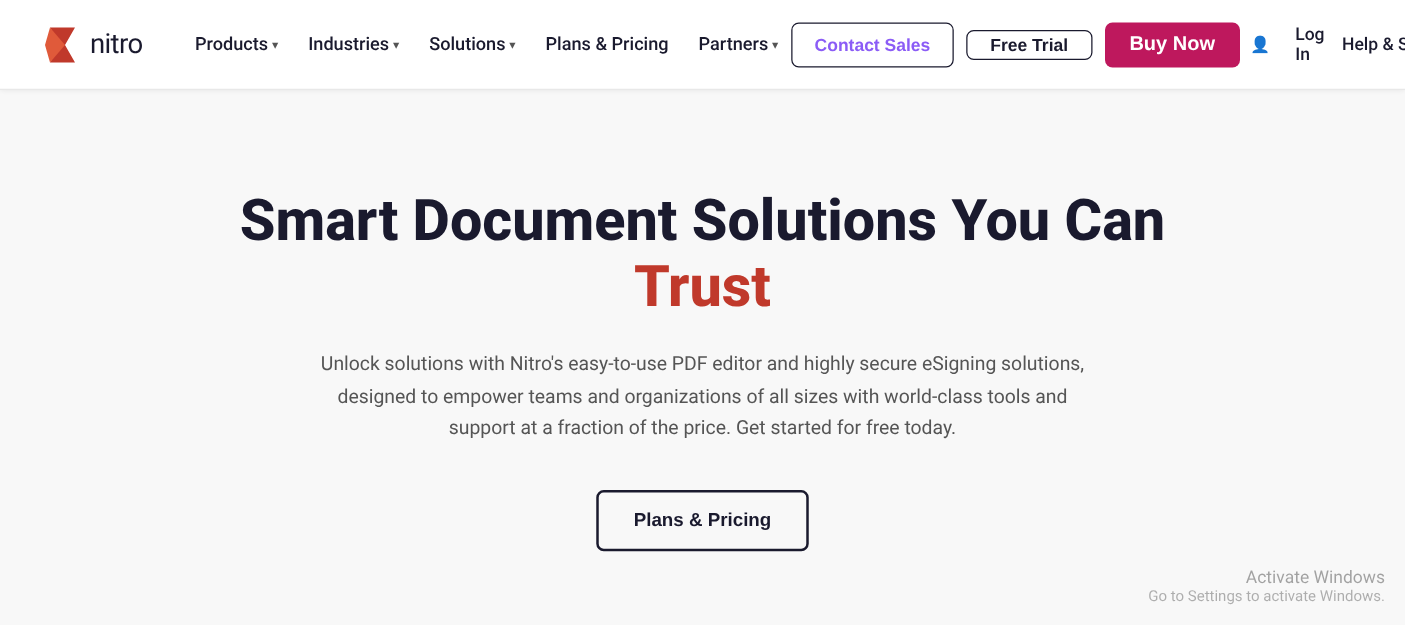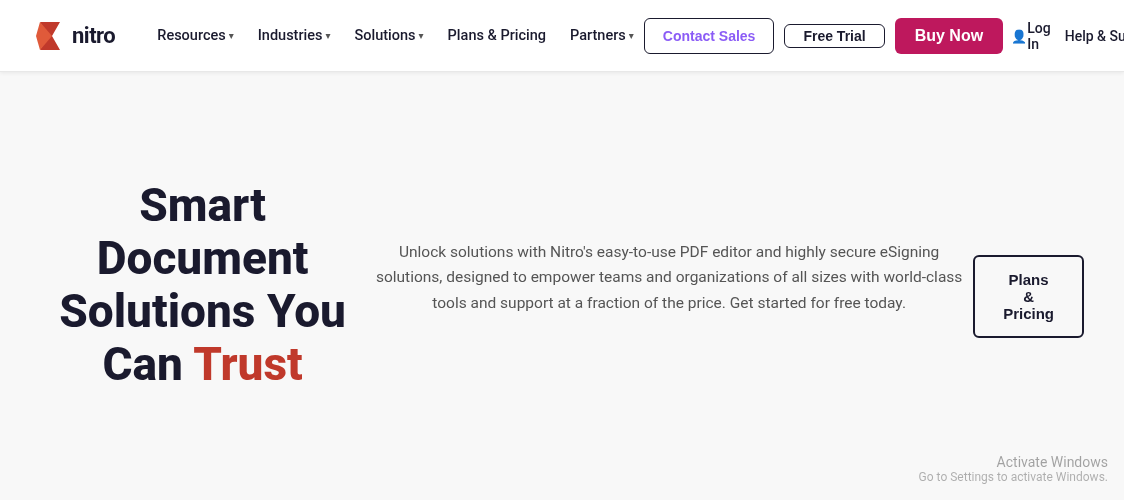--- a/index.html
+++ b/index.html
@@ -36,21 +36,21 @@
     }
 
     .logo-icon {
       width: 36px;
       height: 36px;
       margin-right: 4px;
     }
 
     .logo-text {
       font-size: 22px;
-      font-weight: 700;
+      font-weight: 400;
       color: #1a1a2e;
       letter-spacing: -0.5px;
     }
 
     .nav-links {
       display: flex;
       align-items: center;
       gap: 4px;
       flex: 1;
     }
@@ -118,42 +118,42 @@
     .nav-right {
       display: flex;
       align-items: center;
       gap: 14px;
       margin-left: 8px;
     }
 
     .nav-login {
       display: flex;
       align-items: center;
-      gap: 0;
+      gap: 20px;
       font-size: 14px;
       font-weight: 500;
       color: #1a1a2e;
       cursor: pointer;
     }
 
     .nav-help {
       display: flex;
       align-items: center;
       gap: 3px;
       font-size: 14px;
       font-weight: 500;
       color: #1a1a2e;
       cursor: pointer;
       white-space: nowrap;
     }
 
     
     .hero {
       display: flex;
-      flex-direction: row;
+      flex-direction: column;
       align-items: center;
       justify-content: center;
       padding: 60px 40px 40px;
       text-align: center;
       background-color: #f8f8f8;
       min-height: 428px;
     }
 
     .hero-title {
       font-size: 46px;
@@ -237,21 +237,21 @@
   <div class="logo-area">
     <svg class="logo-icon" viewBox="0 0 36 36" xmlns="http://www.w3.org/2000/svg">
       <polygon points="8,4 28,4 20,18 28,32 8,32 16,18" fill="#c0392b"></polygon>
       <polygon points="8,4 20,18 8,32 4,18" fill="#e05a3a"></polygon>
     </svg>
     <span class="logo-text">nitro</span>
   </div>
 
   <div class="nav-links">
     <div class="nav-item">
-      <span>Resources</span>
+      <span>Products</span>
       <span class="chevron">▾</span>
     </div>
     <div class="nav-item">
       <span>Industries</span>
       <span class="chevron">▾</span>
     </div>
     <div class="nav-item">
       <span>Solutions</span>
       <span class="chevron">▾</span>
     </div>

